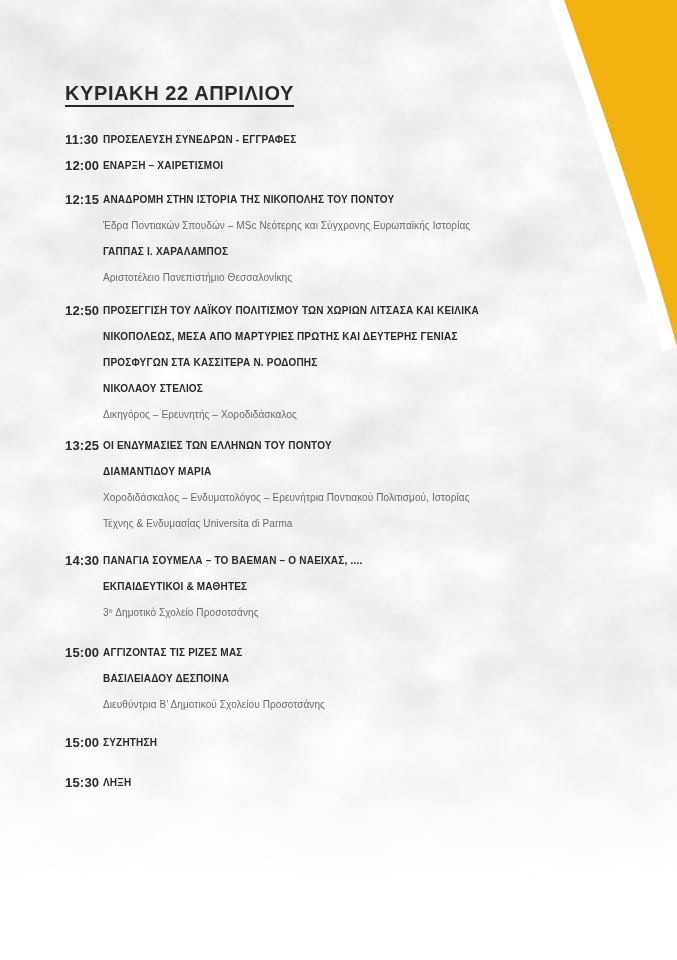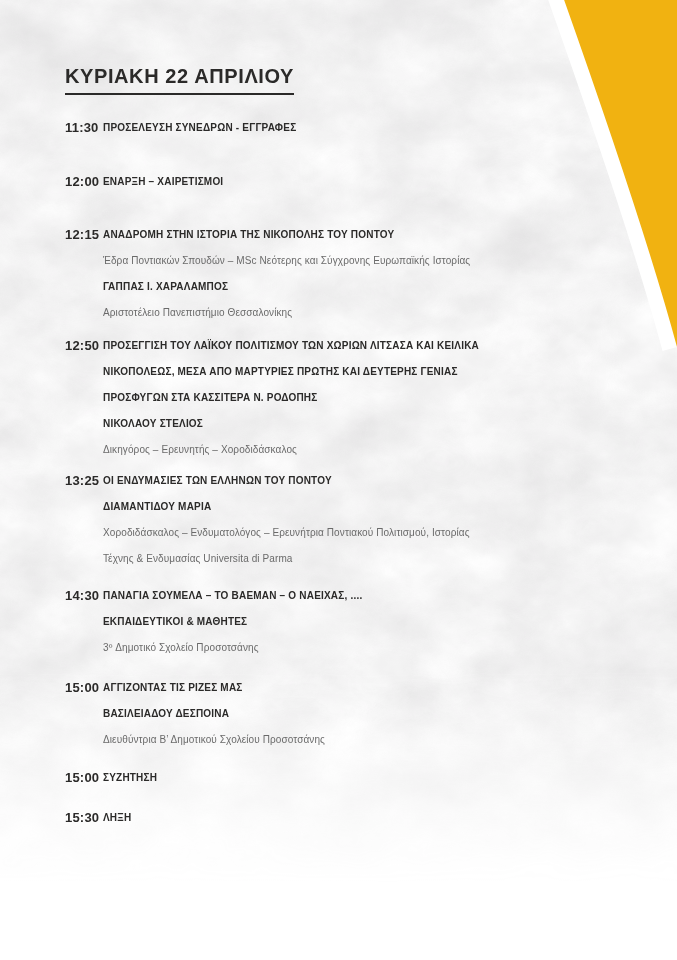--- a/index.html
+++ b/index.html
@@ -13,46 +13,45 @@
   
   .photo-bg{position:absolute;inset:0;z-index:0;pointer-events:none;}
   
   .corner{position:absolute;top:0;left:0;z-index:1;pointer-events:none;}
   .corner .band{fill:none;stroke:#ffffff;stroke-width:30;}
   .corner .yellow{fill:var(--accent-yellow,#F1B211);}
   
   .content{position:absolute;inset:0;z-index:2;padding:63px 40px 0 65px;}
   .day-title{
     display:inline-block;
-    margin:1px 0 20px 0;
+    margin:18px 0 20px 0;
     font-size:20px;line-height:24px;font-weight:700;
     letter-spacing:0.6px;
     color:var(--heading-text,#2B2A29);
     border-bottom:2px solid var(--heading-text,#2B2A29);
-    padding-bottom:5px;
     white-space:nowrap;
   }
   .event{display:flex;align-items:flex-start;}
   .event .time{
     flex:0 0 38px;width:38px;
     font-size:13px;line-height:26px;font-weight:700;
     color:var(--heading-text,#2B2A29);
     letter-spacing:0.2px;
   }
   .event .body{flex:1;min-width:0;}
   .event .line{white-space:nowrap;line-height:26px;font-size:10px;}
   .event .line.bold{
     font-weight:700;color:var(--heading-text,#2B2A29);letter-spacing:0.2px;
   }
   .event .line.desc{
     font-weight:400;color:var(--description-text,#6A6A6A);letter-spacing:0.1px;
   }
   
-  #schedule .event:nth-child(1){margin-bottom:28px;}
-  #schedule .event:nth-child(2){margin-bottom:27px;}
+  #schedule .event:nth-child(1){}
+  #schedule .event:nth-child(2){margin-bottom:8px;}
   #schedule .event:nth-child(3){margin-bottom:7px;}
   #schedule .event:nth-child(4){margin-bottom:5px;}
   #schedule .event:nth-child(5){margin-bottom:11px;justify-content:flex-end;}
   #schedule .event:nth-child(6){margin-bottom:14px;}
   #schedule .event:nth-child(7){margin-bottom:12px;}
   #schedule .event:nth-child(8){margin-bottom:14px;}
   #schedule .event:nth-child(9){margin-bottom:21px;}
 </style>
 </head>
 <body>

